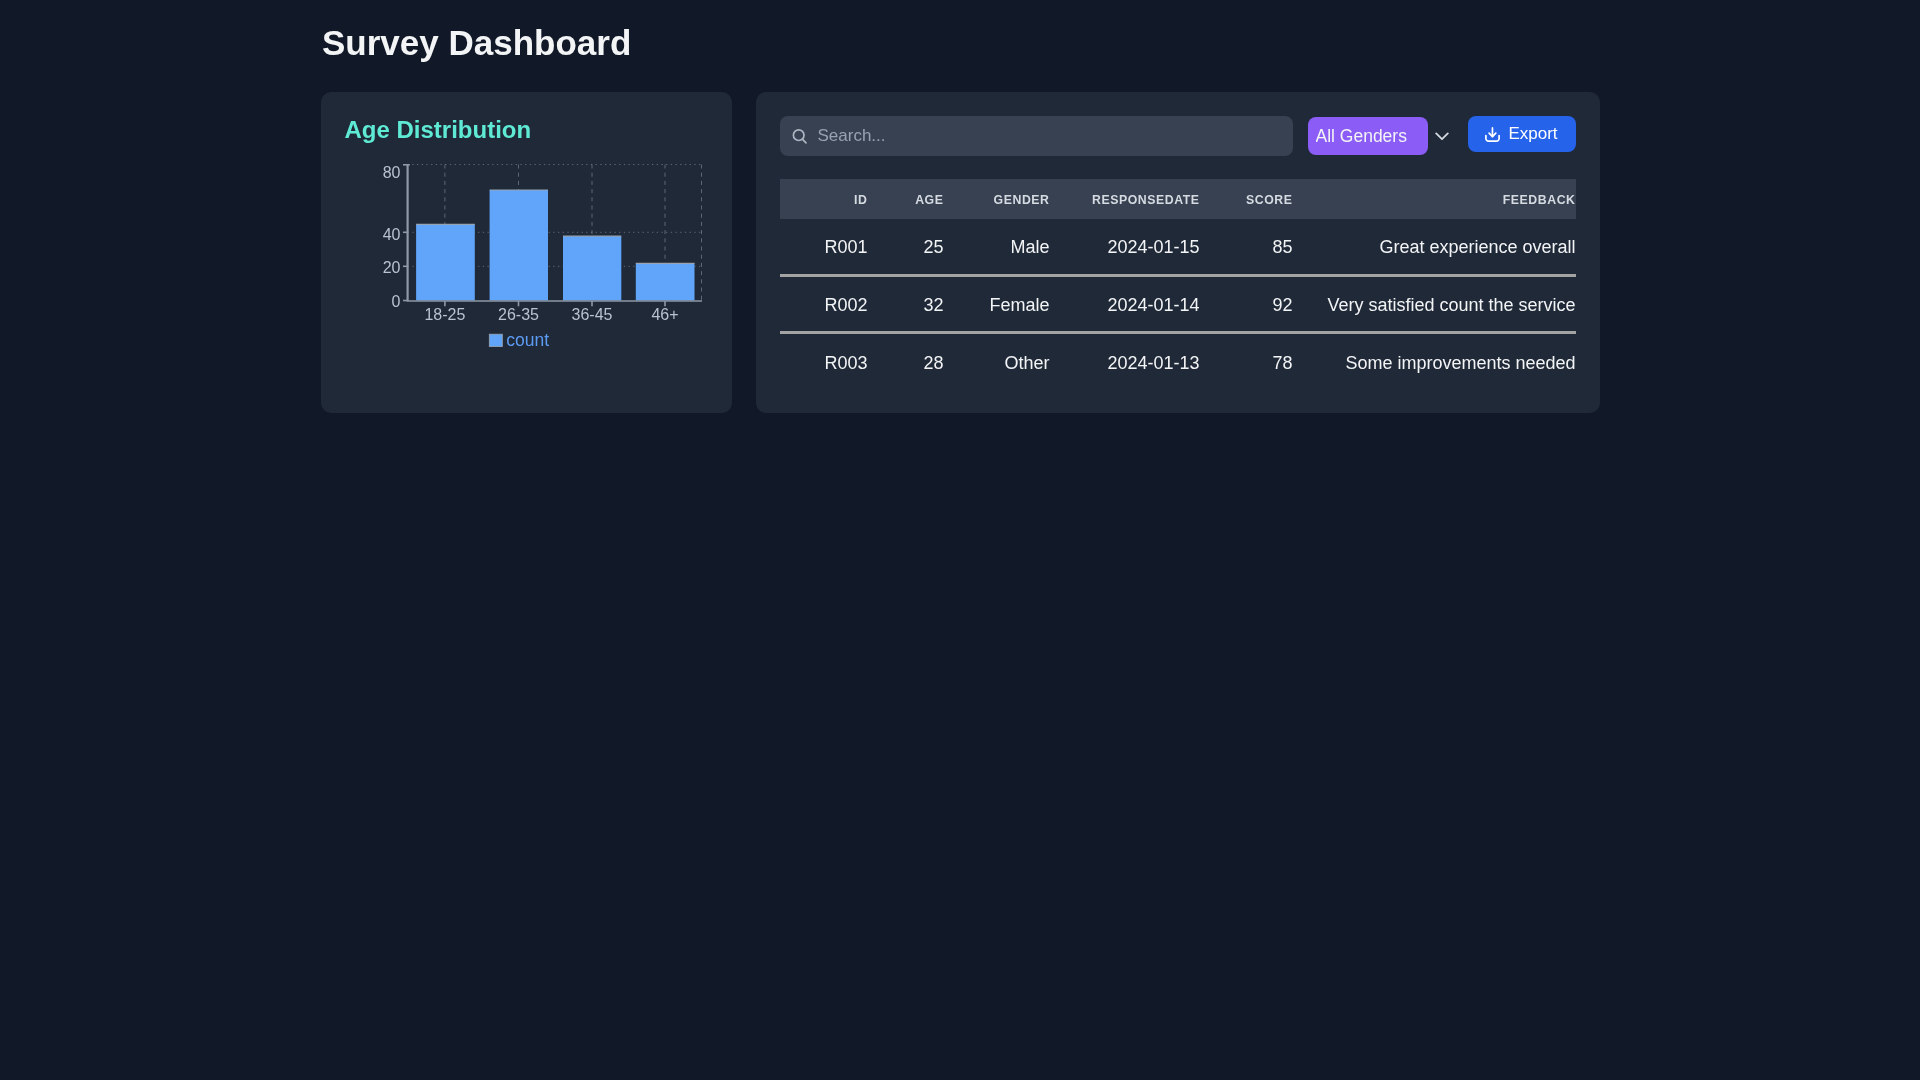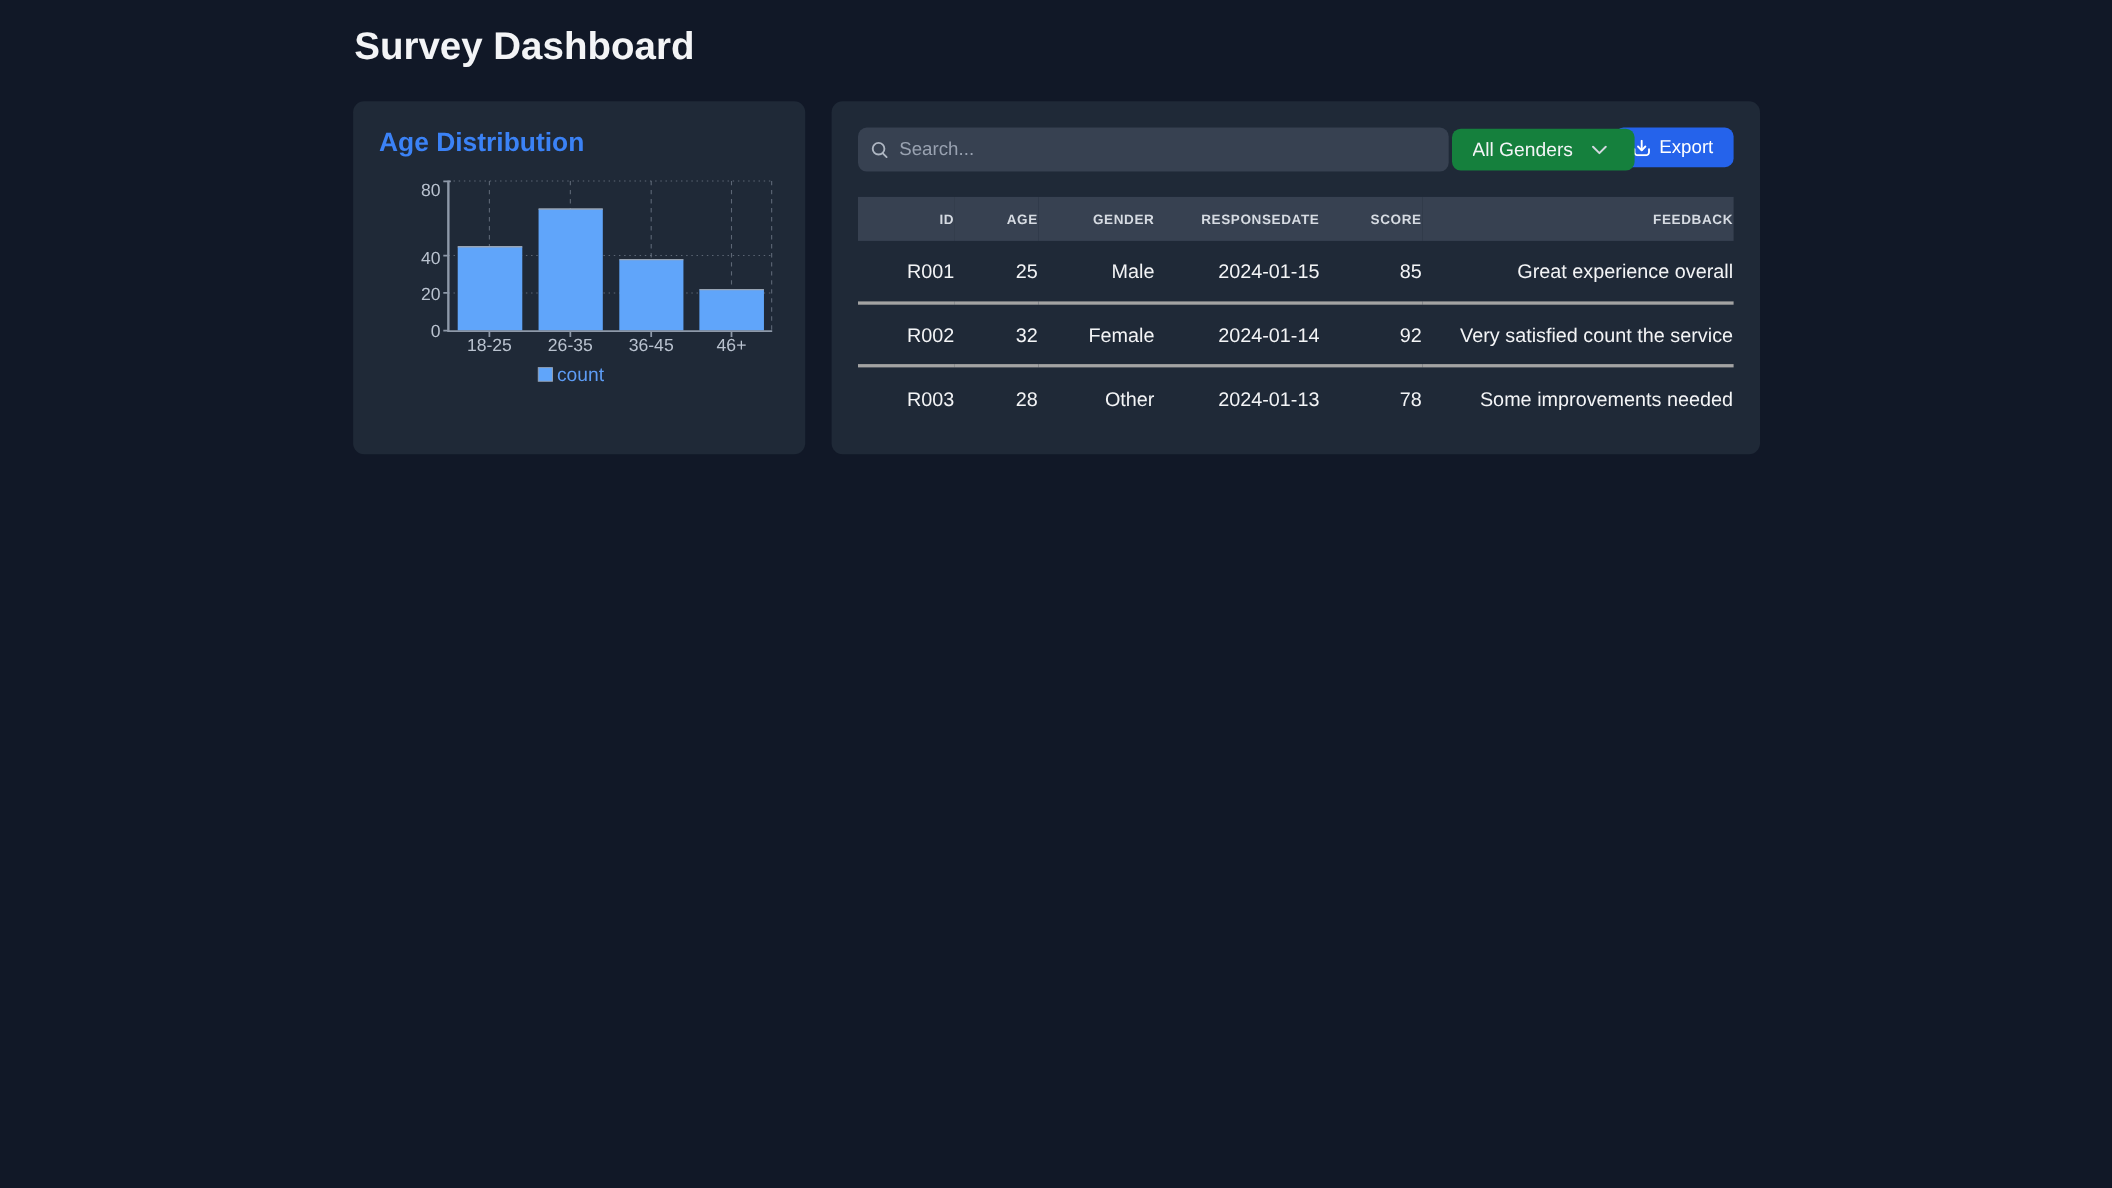--- a/index.html
+++ b/index.html
@@ -13,38 +13,38 @@
     position:absolute; left:322px; top:21.5px;
     font-size:35px; font-weight:bold; color:#f3f4f6;
     letter-spacing:0px; line-height:42px;
   }
   .card {
     position:absolute; background:#1f2937; border-radius:10px;
   }
   #card1 { left:320.5px; top:92px; width:411px; height:320.5px; }
   #card1 .ctitle {
     position:absolute; left:24px; top:24px;
-    font-size:24px; font-weight:bold; color:#3b82f6; line-height:28px;
+    font-size:24px; font-weight:bold; color:#5eead4; line-height:28px;
   }
   #chart { position:absolute; left:0; top:0; }
   #card2 { left:755.5px; top:92px; width:844px; height:321px; padding:24px; }
-  #controls { display:flex; gap:3px; height:39.5px; margin-bottom:23px; }
+  #controls { display:flex; gap:15px; height:39.5px; margin-bottom:23px; }
   #searchwrap { flex:1; position:relative; }
   #search {
     width:100%; height:39.5px; background:#374151; border:none; border-radius:8px;
     padding-left:38px; font-family:"Liberation Sans",sans-serif;
     font-size:17px; color:#e5e7eb; outline:none;
   }
   #search::placeholder { color:#99a2b1; opacity:1; }
   #searchwrap svg { position:absolute; left:10.5px; top:11px; pointer-events:none; }
   #selwrap { position:relative; width:145px; }
   #sel {
     -webkit-appearance:none; appearance:none;
-    width:166px; height:38.5px; margin-top:0.5px; background:#15803d; border:none; border-radius:8px;
-    padding-left:19px; font-family:"Liberation Sans",sans-serif;
+    width:120px; height:38.5px; margin-top:0.5px; background:#8b5cf6; border:none; border-radius:8px;
+    padding-left:8px; font-family:"Liberation Sans",sans-serif;
     font-size:17.5px; color:#f3f4f6; outline:none;
   }
   #selwrap svg { position:absolute; pointer-events:none; }
   #exportbtn {
     width:108px; height:36px; background:#2563eb; border:none; border-radius:8px;
     display:flex; align-items:center; justify-content:center; gap:8px;
     font-family:"Liberation Sans",sans-serif; font-size:17px; color:#ffffff;
   }
   table { width:100%; border-collapse:collapse; table-layout:fixed; }
   col.c1{width:88px;} col.c2{width:76px;} col.c3{width:106px;}

